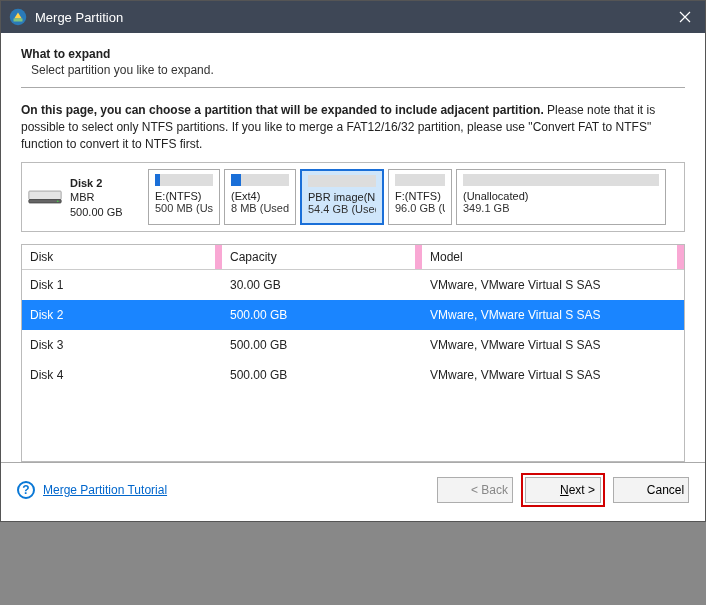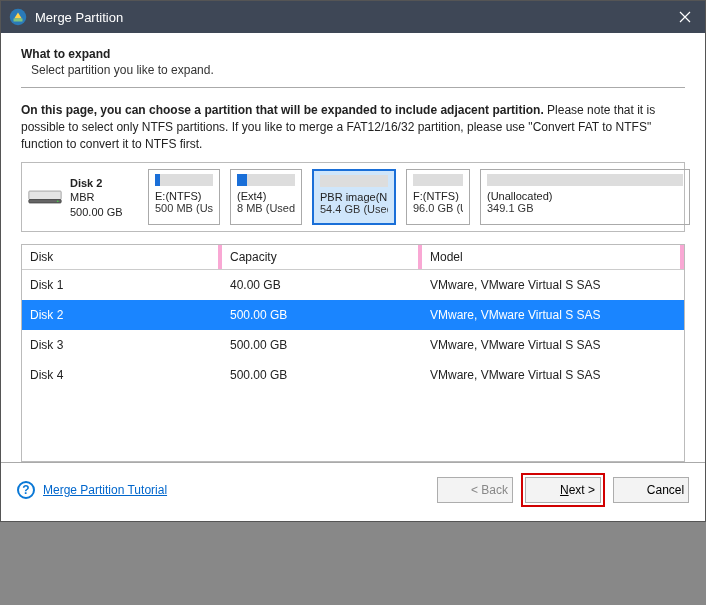--- a/index.html
+++ b/index.html
@@ -26,21 +26,21 @@
 
 .part { border: 1px solid #aaa; padding: 4px 6px; display: flex; flex-direction: column; justify-content: flex-start; font-size: 11px; min-width: 62px; height: 56px; cursor: pointer; }
 .part.selected { border: 2px solid #1a6fd8; background: #cfe6fb; }
 .part .bar { height: 12px; background: #ddd; margin-bottom: 4px; position: relative; }
 .part .bar .fill { position: absolute; left: 0; top: 0; bottom: 0; background: #1a6fd8; }
 .part .p1 { white-space: nowrap; overflow: hidden; }
 .part .p2 { white-space: nowrap; overflow: hidden; color: #333; }
 
 .table { border: 1px solid #bbb; margin-top: 12px; flex: 1; display: flex; flex-direction: column; font-size: 12px; overflow: hidden; }
 .thead { display: flex; border-bottom: 1px solid #ccc; }
-.thead .th { padding: 5px 8px; border-right: 4px solid #f9a8d4; color: #222; }
+.thead .th { padding: 5px 8px; border-right: 7px solid #f9a8d4; color: #222; }
 .tbody { flex: 1; overflow: auto; }
 .tr { display: flex; padding: 0; cursor: pointer; }
 .tr .td { padding: 8px 8px; }
 .tr.selected { background: #1a85ff; color: #fff; }
 .c-disk { width: 200px; }
 .c-cap { width: 200px; }
 .c-model { flex: 1; }
 
 .footer { border-top: 1px solid #aaa; padding: 10px 16px 14px 16px; display: flex; align-items: center; gap: 8px; }
 .help { display: flex; align-items: center; gap: 6px; color: #0066cc; text-decoration: underline; cursor: pointer; font-size: 12px; }
@@ -85,21 +85,21 @@
           <rect x="1" y="4" width="38" height="10" rx="1" fill="#e4e4e4" stroke="#999"></rect>
           <rect x="1" y="14" width="38" height="4" rx="1" fill="#666" stroke="#444"></rect>
           <circle cx="35" cy="16" r="1" fill="#4ad24a"></circle>
         </svg>
         <div class="disk-text">
           <div class="dname">Disk 2</div>
           <div>MBR</div>
           <div>500.00 GB</div>
         </div>
       </div>
-      <div id="partitions-container" style="display:flex; gap:10px; flex:1;">
+      <div id="partitions-container" style="display:flex; gap:4px; flex:1;">
           <div class="part" style="width: 72px;">
             <div class="bar">
               <div class="fill" style="width:8%"></div>
             </div>
             <div class="p1">E:(NTFS)</div>
             <div class="p2">500 MB (Used</div>
           </div>
           <div class="part" style="width: 72px;">
             <div class="bar">
               <div class="fill" style="width:18%"></div>
@@ -133,21 +133,21 @@
 
     <div class="table">
       <div class="thead">
         <div class="th c-disk">Disk</div>
         <div class="th c-cap">Capacity</div>
         <div class="th c-model">Model</div>
       </div>
       <div class="tbody" id="tbody">
           <div class="tr">
             <div class="td c-disk">Disk 1</div>
-            <div class="td c-cap">40.00 GB</div>
+            <div class="td c-cap">30.00 GB</div>
             <div class="td c-model">VMware, VMware Virtual S SAS</div>
           </div>
           <div class="tr selected">
             <div class="td c-disk">Disk 2</div>
             <div class="td c-cap">500.00 GB</div>
             <div class="td c-model">VMware, VMware Virtual S SAS</div>
           </div>
           <div class="tr">
             <div class="td c-disk">Disk 3</div>
             <div class="td c-cap">500.00 GB</div>

